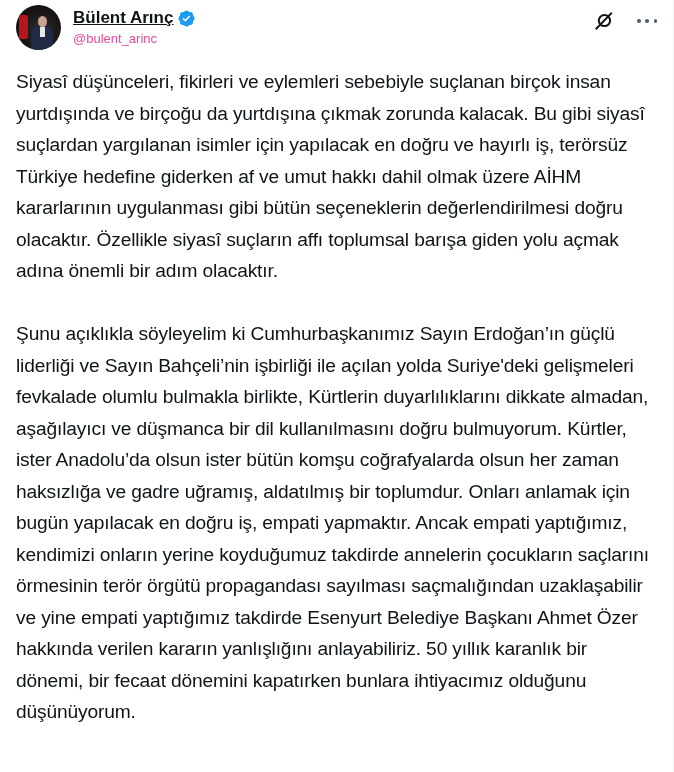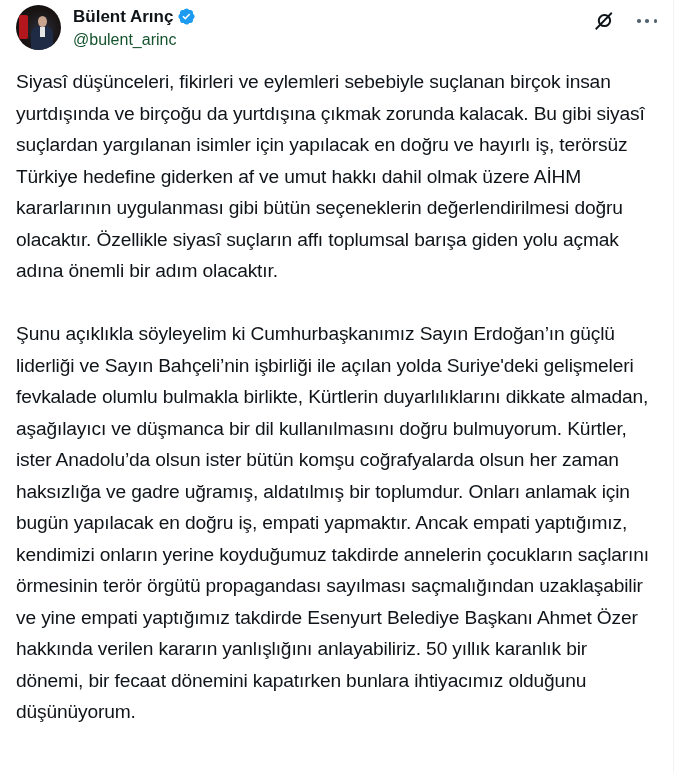--- a/index.html
+++ b/index.html
@@ -82,40 +82,41 @@
       width: 5px;
       height: 10px;
       background: #e6e6e6;
     }
     .name-row {
       position: absolute;
       left: 57px;
       top: 2px;
       height: 22px;
       display: flex;
-      align-items: flex-start;
+      align-items: center;
+      text-decoration: underline;
     }
     .display-name {
       font-weight: 700;
       font-size: 17px;
       color: #0f1419;
       cursor: pointer;
     }
     .verified {
       margin-left: 4px;
       width: 19px;
       height: 19px;
       display: inline-block;
     }
     .handle {
       position: absolute;
       left: 57px;
       top: 26px;
-      font-size: 16px;
-      color: #14532d;
+      font-size: 13px;
+      color: #ec4899;
       cursor: pointer;
     }
     .actions {
       position: absolute;
       right: 0;
       top: 5px;
       display: flex;
       align-items: center;
       gap: 22px;
     }

